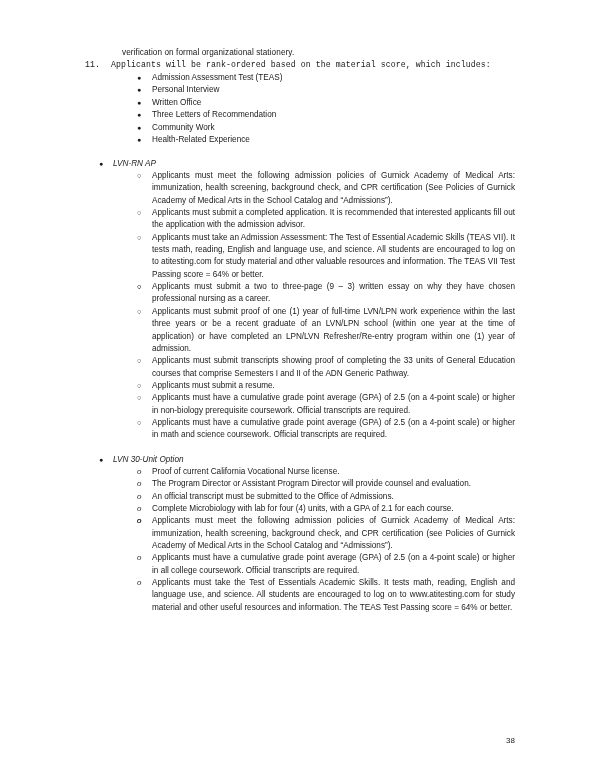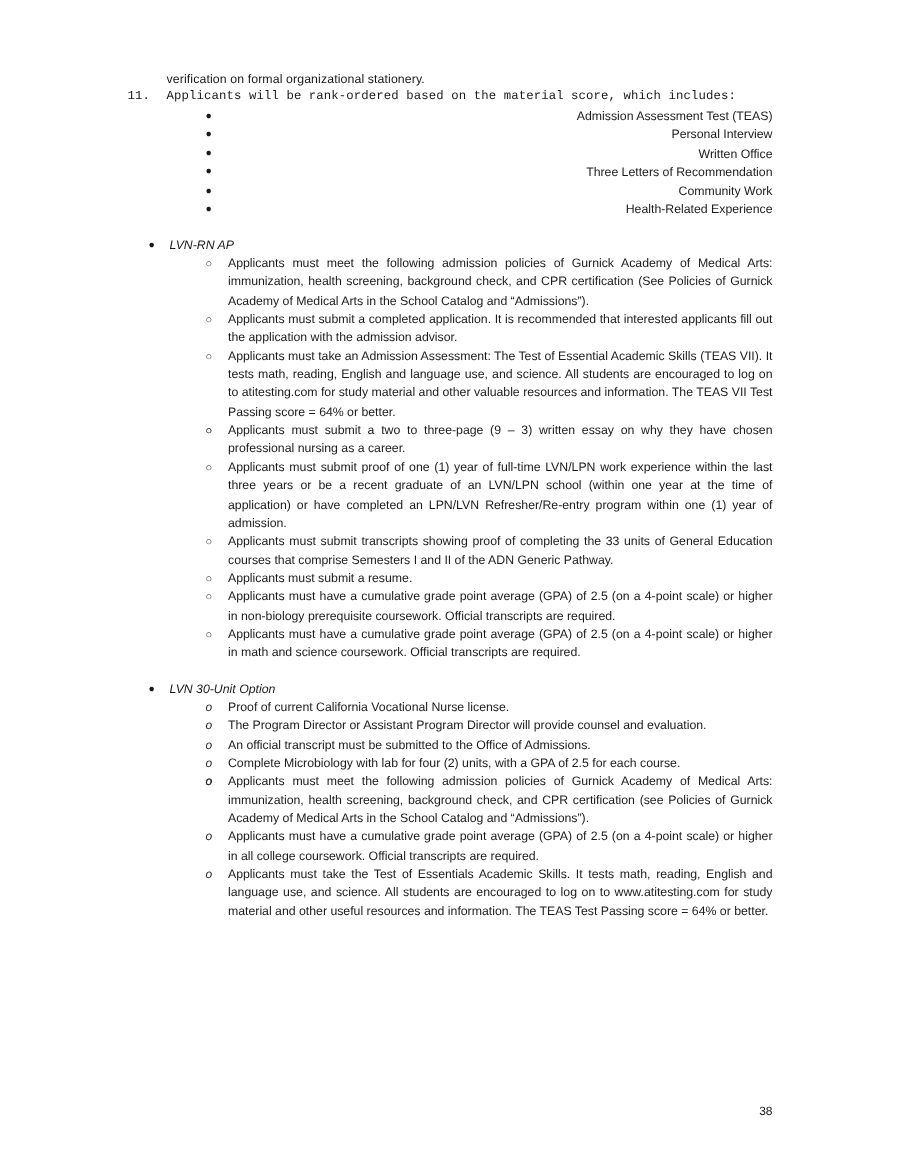--- a/index.html
+++ b/index.html
@@ -34,21 +34,21 @@
     font-size: 8.2px;
     line-height: 12.35px;
     text-align: justify;
     text-justify: inter-word;
     letter-spacing: 0.01em;
     color: #17181a;
   }
 
   
   .cont-line {
-    margin-left: 26px;
+    margin-left: 37px;
     text-align: left;
   }
 
   
   .num-item {
     position: relative;
     padding-left: 26px;
     text-align: left;
     font-family: Liberation Mono, monospace;
   }
@@ -64,21 +64,21 @@
 
   
   .bullet-deep-list {
     margin: 0;
     padding: 0;
     list-style: none;
   }
   .bullet-deep {
     position: relative;
     padding-left: 67px;
-    text-align: right;
+    text-align: left;
     font-size: 8.2px;
     line-height: 12.5px;
   }
   .bullet-deep > .marker {
     position: absolute;
     left: 52px;
     top: 0;
     font-size: 7px;
     line-height: 12.5px;
   }
@@ -245,21 +245,21 @@
       <li class="sub-item ital-marker">
         <span class="marker">o</span>
         <span>The Program Director or Assistant Program Director will provide counsel and evaluation.</span>
       </li>
       <li class="sub-item ital-marker">
         <span class="marker">o</span>
         <span>An official transcript must be submitted to the Office of Admissions.</span>
       </li>
       <li class="sub-item ital-marker">
         <span class="marker">o</span>
-        <span>Complete Microbiology with lab for four (2) units, with a GPA of 2.5 for each course.</span>
+        <span>Complete Microbiology with lab for four (4) units, with a GPA of 2.1 for each course.</span>
       </li>
       <li class="sub-item ital-marker">
         <span class="marker">o</span>
       </li>
       <li class="sub-item ital-marker">
         <span class="marker">o</span>
         <span>Applicants must meet the following admission policies of Gurnick Academy of Medical Arts: immunization, health screening, background check, and CPR certification (see Policies of Gurnick Academy of Medical Arts in the School Catalog and “Admissions”).</span>
       </li>
       <li class="sub-item ital-marker">
         <span class="marker">o</span>

